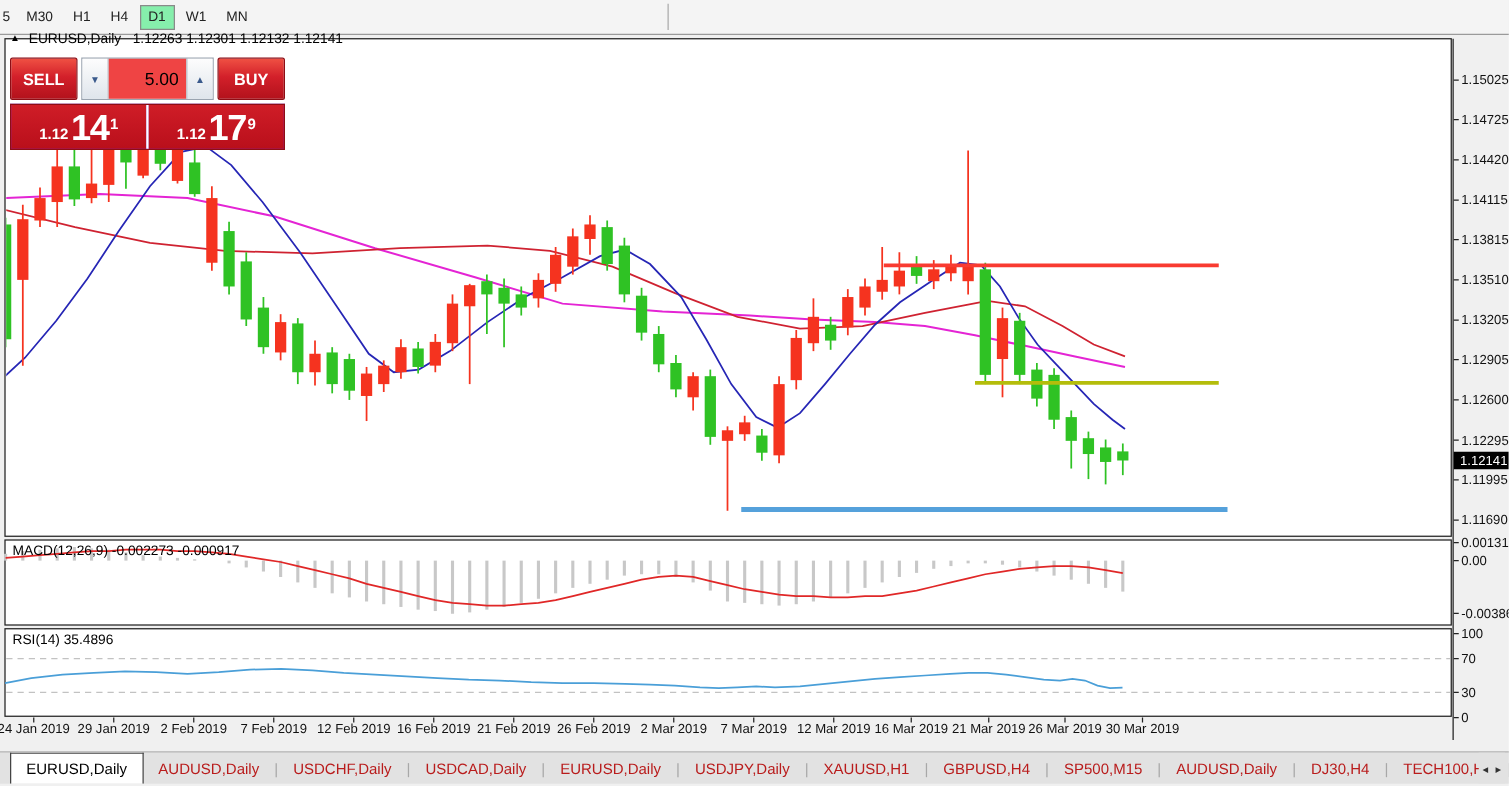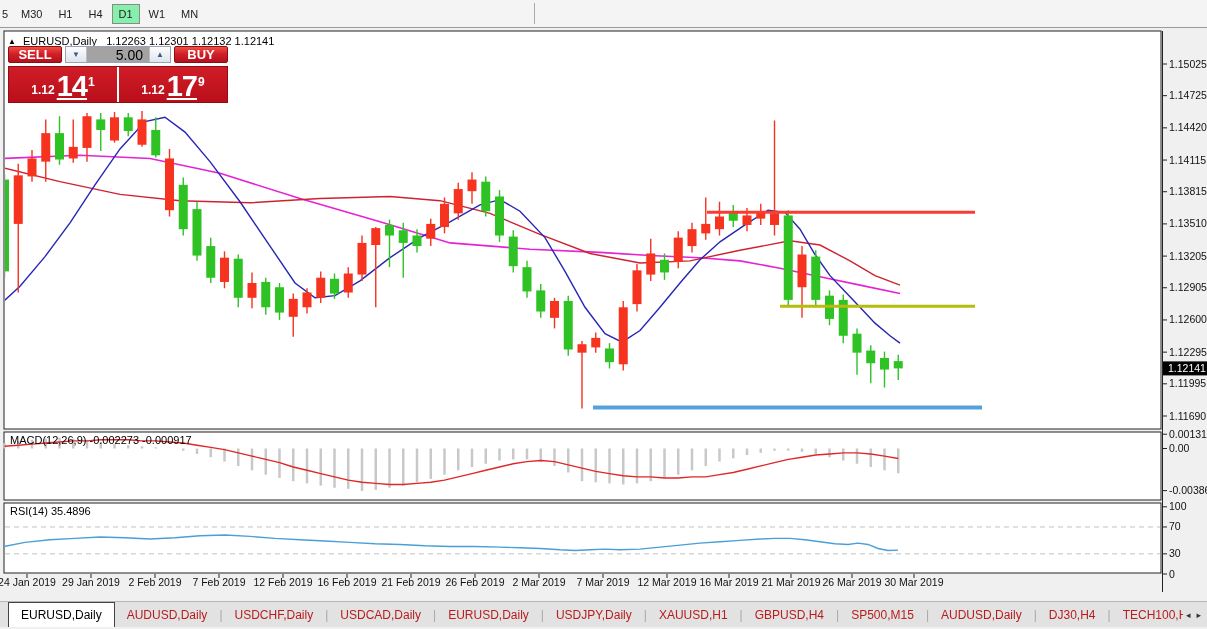--- a/index.html
+++ b/index.html
@@ -18,48 +18,48 @@
     height:20px;min-width:26px;padding:0 6px;margin-top:1px;
     background:transparent;border:1px solid transparent;
     font:11px "Liberation Sans",sans-serif;color:#222;line-height:18px;text-align:center;
     cursor:default;
   }
   .tf-btn.active{background:#86efac;border:1px solid #8a8a8a;}
   .tf-btn.clipped{min-width:10px;width:12px;padding:0 2px 0 0;overflow:hidden;}
   #toolbar-sep{position:absolute;left:534px;top:3px;width:1px;height:21px;background:#aaa;}
   
   #chart-title{
-    position:absolute;left:8px;top:35px;z-index:5;
+    position:absolute;left:8px;top:25px;z-index:5;
     font:11px "Liberation Sans",sans-serif;color:#000;white-space:nowrap;
   }
   #chart-title .arrow{font-size:8px;position:relative;top:-1px;margin-right:4px;}
   
   #trade-panel{position:absolute;left:8px;top:46px;width:220px;z-index:6;}
-  .tp-top{display:flex;height:17px;}
+  .tp-top{display:flex;height:34px;}
   .tp-btn{
     flex:0 0 54px;color:#fff;font:bold 13px "Liberation Sans",sans-serif;
     background:linear-gradient(#ef5043,#d3202a 45%,#b3121c);
     border:1px solid #8e0d14;border-radius:2px;display:flex;align-items:center;justify-content:center;
   }
   .tp-stepper{flex:1;display:flex;margin:0 3px;border:1px solid #9aa4b0;background:#fff;}
   .tp-arrow{
     width:21px;background:linear-gradient(#fdfdfd,#dfe5ec);border:0;color:#3a5a8c;
     font-size:8px;display:flex;align-items:center;justify-content:center;cursor:default;
   }
   .tp-arrow.dn{border-right:1px solid #b6bec8;}
   .tp-arrow.up{border-left:1px solid #b6bec8;}
-  .tp-vol{flex:1;font:14px "Liberation Sans",sans-serif;color:#000;display:flex;align-items:center;justify-content:flex-end;padding-right:6px;background:#a3a3a3;}
+  .tp-vol{flex:1;font:14px "Liberation Sans",sans-serif;color:#000;display:flex;align-items:center;justify-content:flex-end;padding-right:6px;background:#ef4444;}
   .tp-quotes{display:flex;margin-top:3px;height:35px;border:1px solid #8e0d14;background:#6d28d9;}
   .quote{
     flex:1;background:linear-gradient(#cf1d27,#b90f1b);color:#fff;
     display:flex;align-items:flex-end;justify-content:center;padding-bottom:3px;
   }
   .quote.sell{border-right:2px solid #fff;}
   .q-small{font:bold 12px "Liberation Sans",sans-serif;margin-right:2px;line-height:17px;}
-  .q-big{font:bold 29px "Liberation Sans",sans-serif;line-height:26px;letter-spacing:-1px;text-decoration:underline;}
+  .q-big{font:bold 29px "Liberation Sans",sans-serif;line-height:26px;letter-spacing:-1px;}
   .q-sup{font:bold 12px "Liberation Sans",sans-serif;line-height:30px;align-self:flex-start;margin-left:1px;}
   
   #tabbar{
     position:absolute;left:0;top:601px;width:1207px;height:25px;
     background:#e2e2e2;border-top:1px solid #b5b5b5;
     display:flex;align-items:stretch;font:12px "Liberation Sans",sans-serif;
     overflow:hidden;
   }
   .tab{display:flex;align-items:center;padding:0 12px;color:#b91c1c;white-space:nowrap;cursor:default;}
   .tab.active{background:#fff;border:1px solid #444;border-bottom:none;color:#000;margin-left:8px;}

